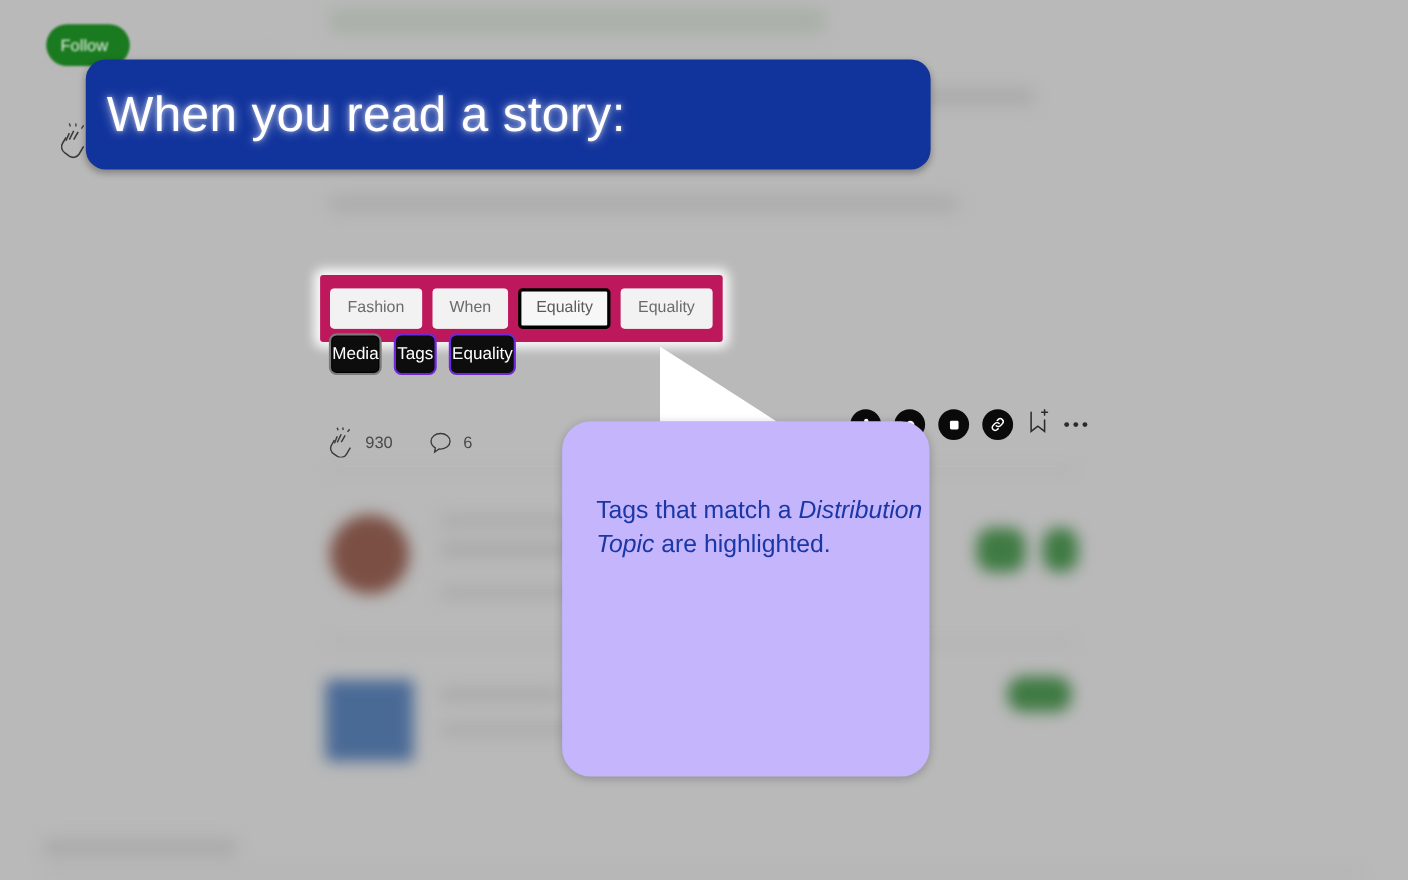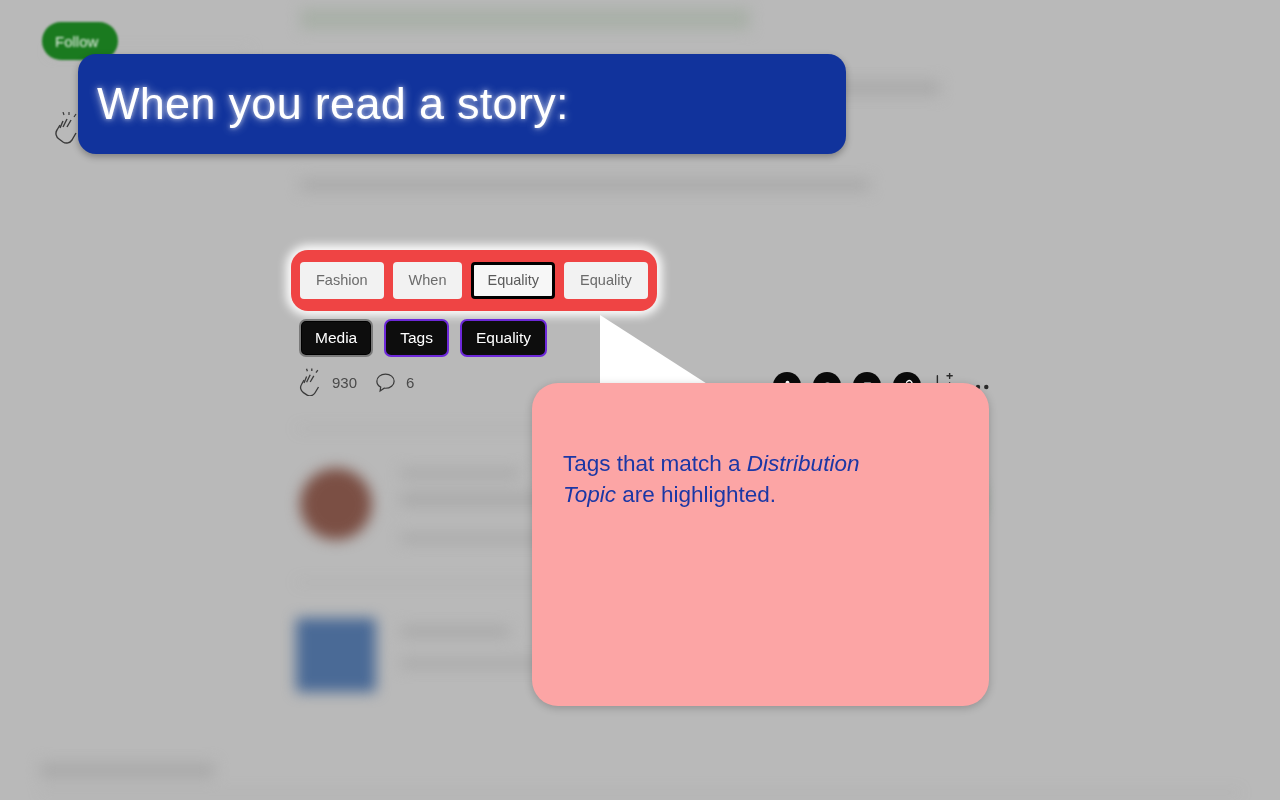--- a/index.html
+++ b/index.html
@@ -31,54 +31,54 @@
     padding-left: 13px; border: none; cursor: pointer;
     filter: blur(1.1px);
   }
 
   
   .rail-clap { position: absolute; left: 52px; top: 112px; width: 30px; height: 32px; filter: blur(0.7px); }
 
   
   .tagrow-wrap {
     position: absolute; left: 291px; top: 250px;
-    background: #ef4444; border-radius: 17px;
+    background: #be185d; border-radius: 3px;
     padding: 12px 9px; display: flex; gap: 9px;
     box-shadow: 0 0 10px 5px rgba(255,255,255,0.95);
   }
   .tag {
     background: #f2f2f2; color: #6b6b6b;
     font-size: 14.5px; border-radius: 4px;
     padding: 8px 13px; line-height: 1; white-space: nowrap;
     border: 3px solid transparent; cursor: pointer;
   }
   .tag.match { border-color: #000000; background: #f7f7f7; color: #5a5a5a; }
 
   .topicrow { position: absolute; left: 299px; top: 303px; display: flex; gap: 11px; }
   .topic {
     background: #0d0d0d; color: #ffffff;
     font-size: 15.5px; border-radius: 7px;
-    padding: 9px 14px; line-height: 1; white-space: nowrap;
-    border: 2px solid #6d28d9; cursor: pointer; margin-top: 16px;
+    padding: 9px 1px; line-height: 1; white-space: nowrap;
+    border: 2px solid #6d28d9; cursor: pointer;
   }
   .topic.focused { border-color: #7a7a7a; box-shadow: 0 0 0 1px #000 inset; }
 
   
-  .engage { position: absolute; left: 297px; top: 368px; display: flex; align-items: center; gap: 17px; }
+  .engage { position: absolute; left: 297px; top: 388px; display: flex; align-items: center; gap: 32px; }
   .eitem { display: flex; align-items: center; gap: 9px; color: #4a4a4a; font-size: 15px; cursor: pointer; }
 
   .actions { position: absolute; right: 290px; top: 372px; display: flex; align-items: center; gap: 12px; }
   .circ { width: 28px; height: 28px; border-radius: 50%; background: #0a0a0a; display: flex; align-items: center; justify-content: center; cursor: pointer; }
   .plainicon { cursor: pointer; color: #2b2b2b; }
 
   
   .bubble {
-    position: absolute; left: 532px; top: 383px;
-    width: 457px; height: 323px;
-    background: #fca5a5; border-radius: 26px;
+    position: absolute; left: 511px; top: 383px;
+    width: 334px; height: 323px;
+    background: #c4b5fd; border-radius: 26px;
     box-shadow: 0 2px 9px rgba(0,0,0,0.22);
     z-index: 10;
   }
   .bubble-text {
     position: absolute; left: 31px; top: 65px; width: 330px;
     color: #1b37a5; font-size: 22.5px; line-height: 31px;
   }
   .bubble-text .ital { font-style: italic; }
   .bubble-text p + p { margin-top: 31px; }
   .tail { position: absolute; left: 560px; top: 300px; width: 180px; height: 95px; z-index: 9; }

